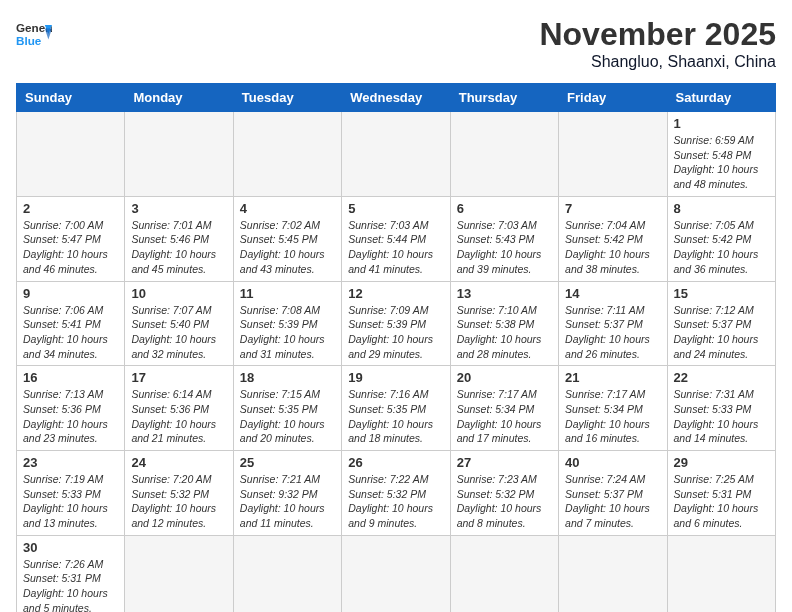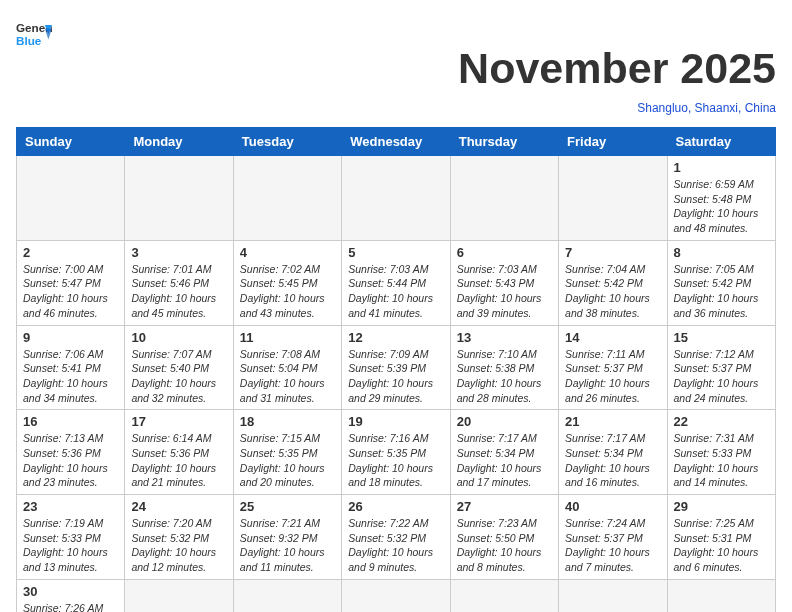--- a/index.html
+++ b/index.html
@@ -22,29 +22,27 @@
       gap: 4px;
     }
     .logo-icon {
       width: 36px;
       height: 36px;
     }
     .title-area {
       text-align: right;
     }
     .month-title {
-      font-size: 43px;
+      font-size: 32px;
       font-weight: bold;
       color: #333;
-      margin-top: 28px;
     }
     .location {
-      font-size: 12px;
-      color: #1d4ed8;
-      margin-top: 8px;
+      font-size: 16px;
+      color: #0f172a;
     }
     .calendar {
       width: 100%;
       border-collapse: collapse;
       border: 1px solid #ccc;
     }
     .calendar th {
       background-color: #1565C0;
       color: #fff;
       font-size: 13px;
@@ -179,21 +177,21 @@
         </td>
         <td>
           <span class="day-number">10</span>
           <div class="day-info">Sunrise: 7:07 AM
 Sunset: 5:40 PM
 Daylight: 10 hours and 32 minutes.</div>
         </td>
         <td>
           <span class="day-number">11</span>
           <div class="day-info">Sunrise: 7:08 AM
-Sunset: 5:04 PM
+Sunset: 5:39 PM
 Daylight: 10 hours and 31 minutes.</div>
         </td>
         <td>
           <span class="day-number">12</span>
           <div class="day-info">Sunrise: 7:09 AM
 Sunset: 5:39 PM
 Daylight: 10 hours and 29 minutes.</div>
         </td>
         <td>
           <span class="day-number">13</span>
@@ -279,21 +277,21 @@
         </td>
         <td>
           <span class="day-number">26</span>
           <div class="day-info">Sunrise: 7:22 AM
 Sunset: 5:32 PM
 Daylight: 10 hours and 9 minutes.</div>
         </td>
         <td>
           <span class="day-number">27</span>
           <div class="day-info">Sunrise: 7:23 AM
-Sunset: 5:50 PM
+Sunset: 5:32 PM
 Daylight: 10 hours and 8 minutes.</div>
         </td>
         <td>
           <span class="day-number">40</span>
           <div class="day-info">Sunrise: 7:24 AM
 Sunset: 5:37 PM
 Daylight: 10 hours and 7 minutes.</div>
         </td>
         <td>
           <span class="day-number">29</span>

